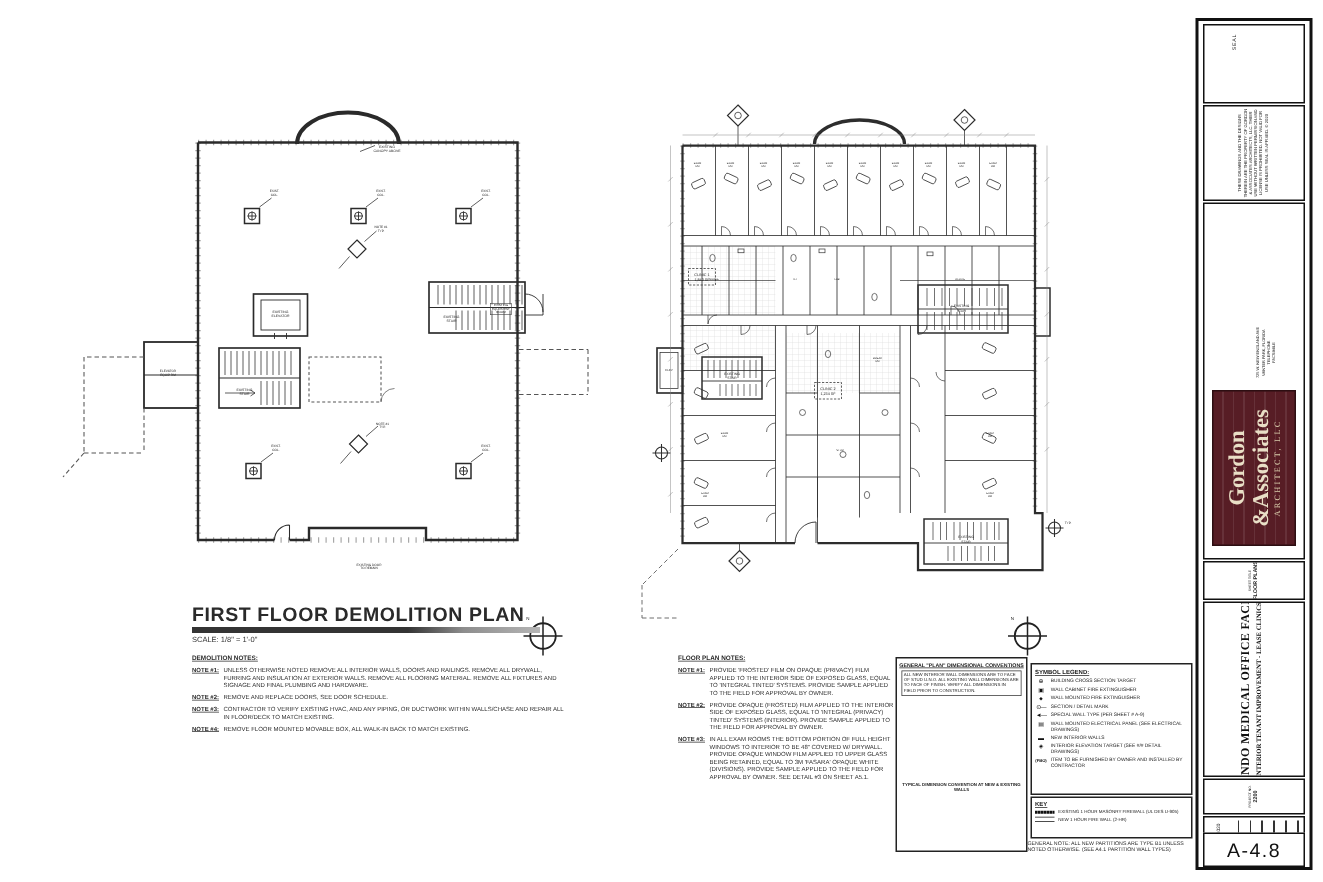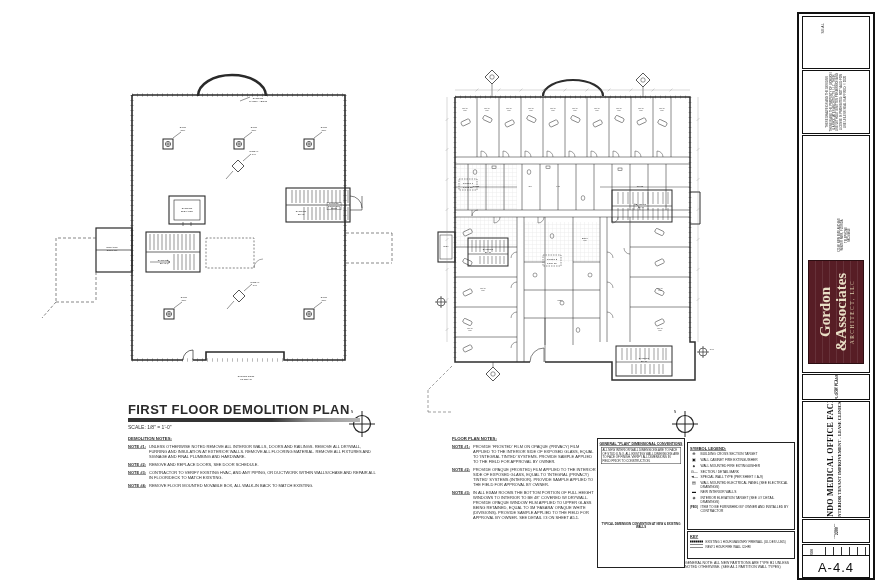--- a/index.html
+++ b/index.html
@@ -544,17 +544,17 @@
         <b>2200</b>
       </div>
     </div>
 
     <div class="tb-box" style="top:530px;height:24px">
       <div class="rot rev-date">07/01/2020</div>
       <div class="rev-lines"></div>
     </div>
 
     <div class="tb-box" style="top:540px;height:21px;top:541px">
-      <div class="sheet-no">A-4.4</div>
+      <div class="sheet-no">A-4.8</div>
     </div>
   </div>
 
 </div>
 
 </body></html>

